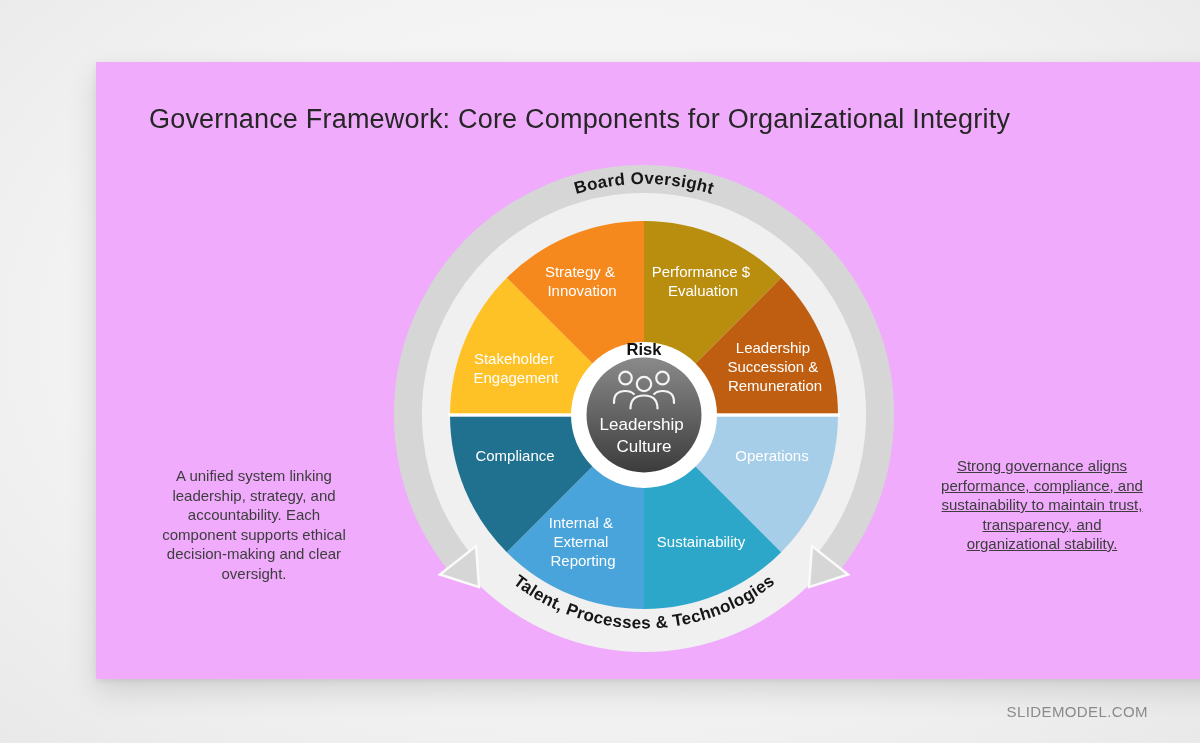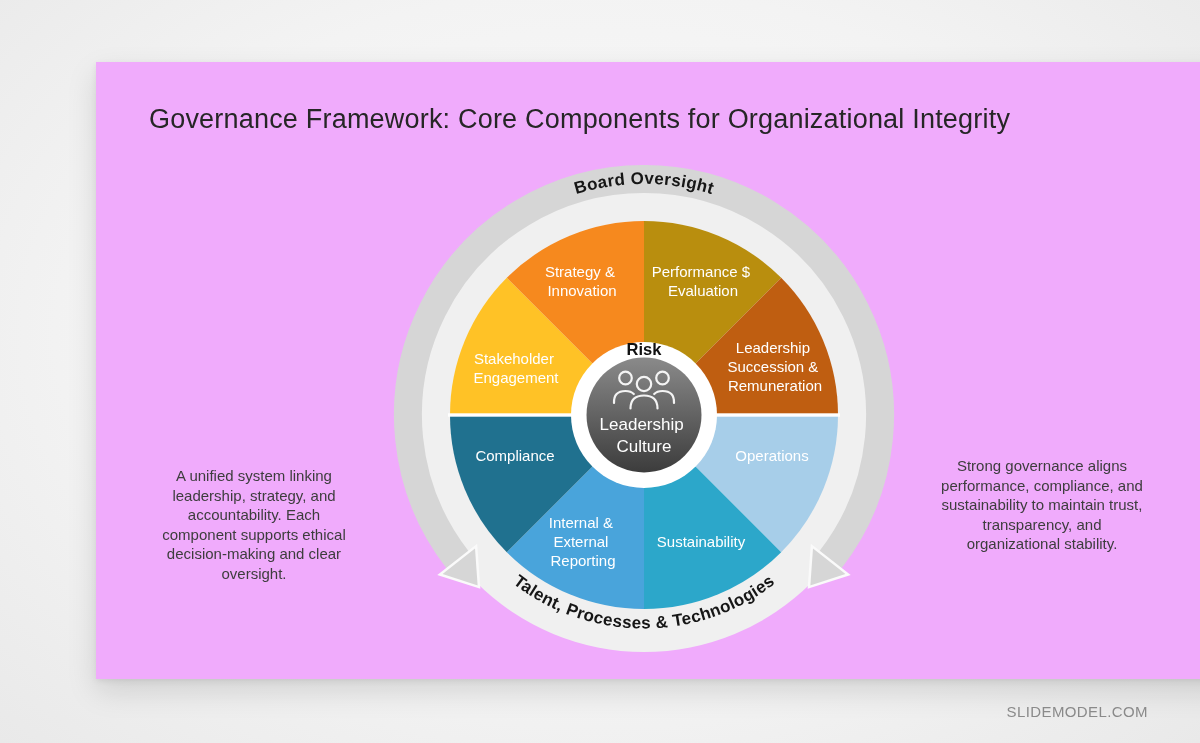--- a/index.html
+++ b/index.html
@@ -14,21 +14,21 @@
     margin-left:44px;
   }
   .title{
     position:absolute;left:53px;top:42px;font-size:27px;color:#262626;
     letter-spacing:0.2px;white-space:nowrap;
   }
   .note{
     position:absolute;font-size:15px;line-height:19.5px;color:#3d3d3d;text-align:center;
   }
   .note-left{left:60px;top:404px;width:196px;}
-  .note-right{left:845px;top:394px;width:202px;}
+  .note-right{left:845px;top:394px;width:202px;text-decoration:underline;}
   .diagram{position:absolute;left:288px;top:86px;}
   .watermark{
     position:absolute;right:52px;top:703px;font-size:15px;color:#8a8a8a;letter-spacing:0.4px;margin-left:42px;
   }
   .seg-label{font-size:15px;fill:#ffffff;text-anchor:middle;}
   .arc-label{font-size:17px;font-weight:bold;fill:#161616;letter-spacing:0.3px;}
   .risk-label{font-size:16.5px;font-weight:bold;fill:#111111;text-anchor:middle;}
   .center-label{font-size:17px;fill:#ffffff;text-anchor:middle;}
   .person{stroke:#f4f4f4;stroke-width:2.2;fill:none;stroke-linecap:round;}
 </style>

